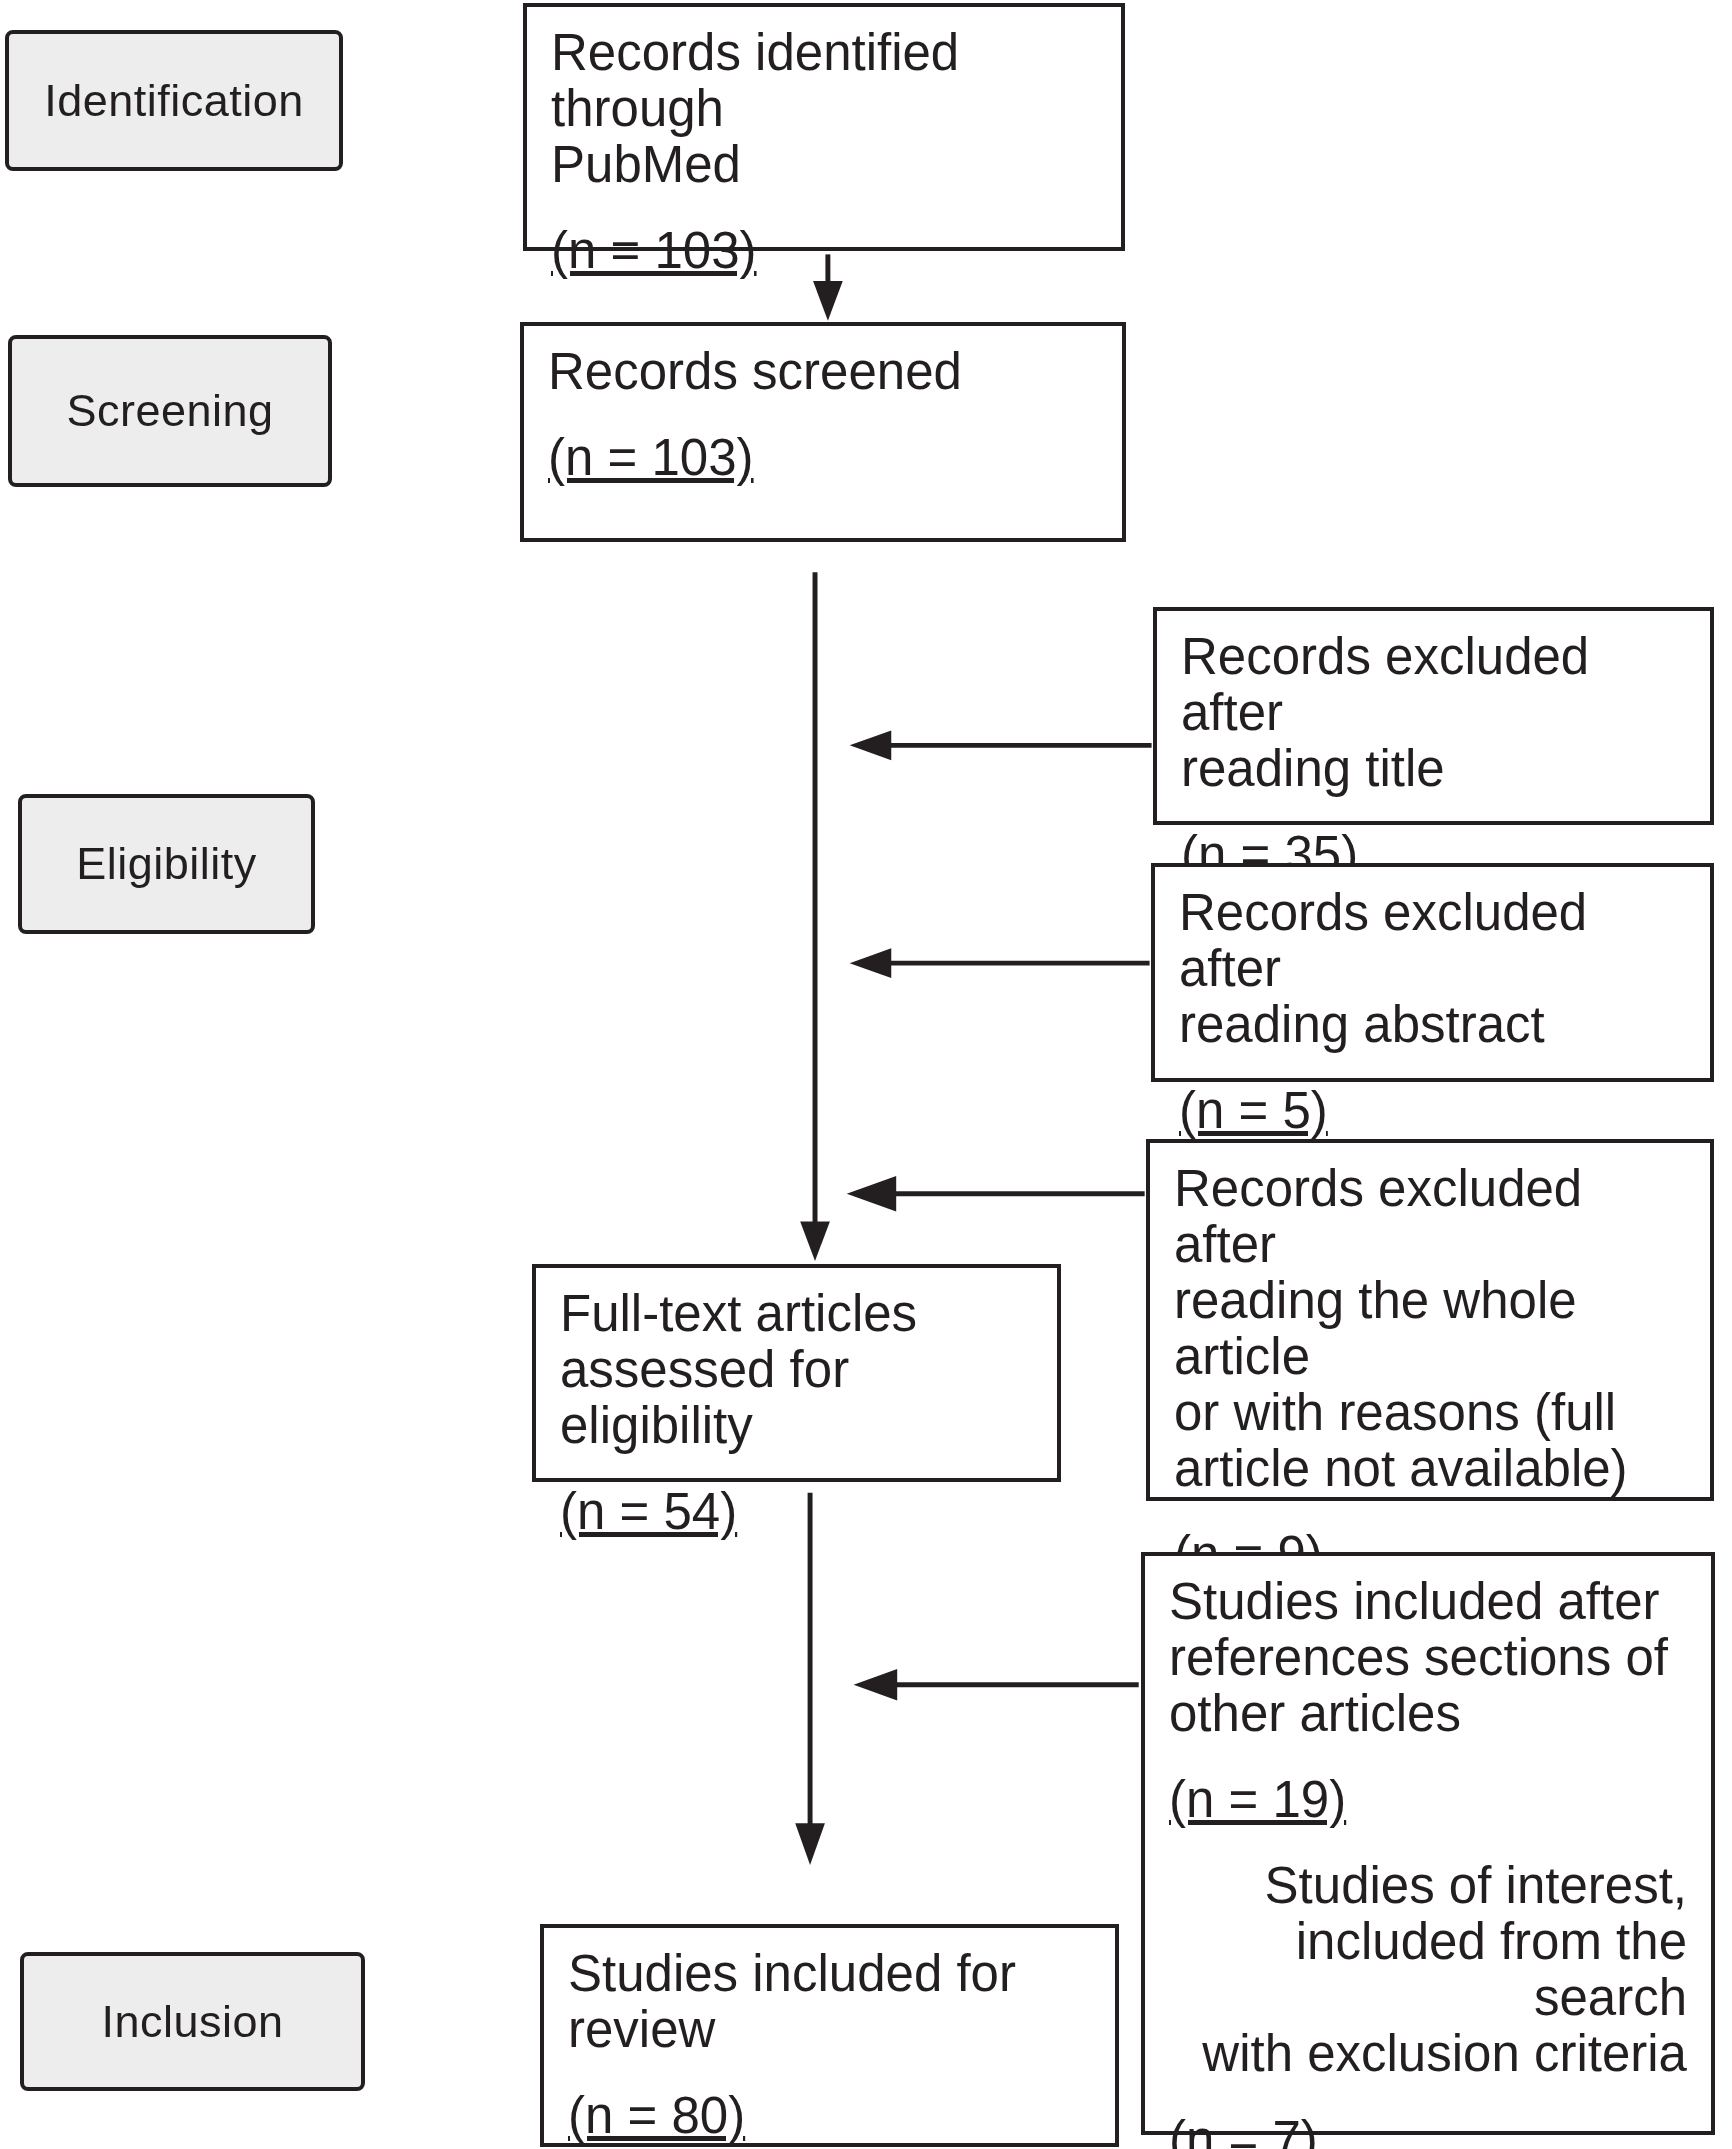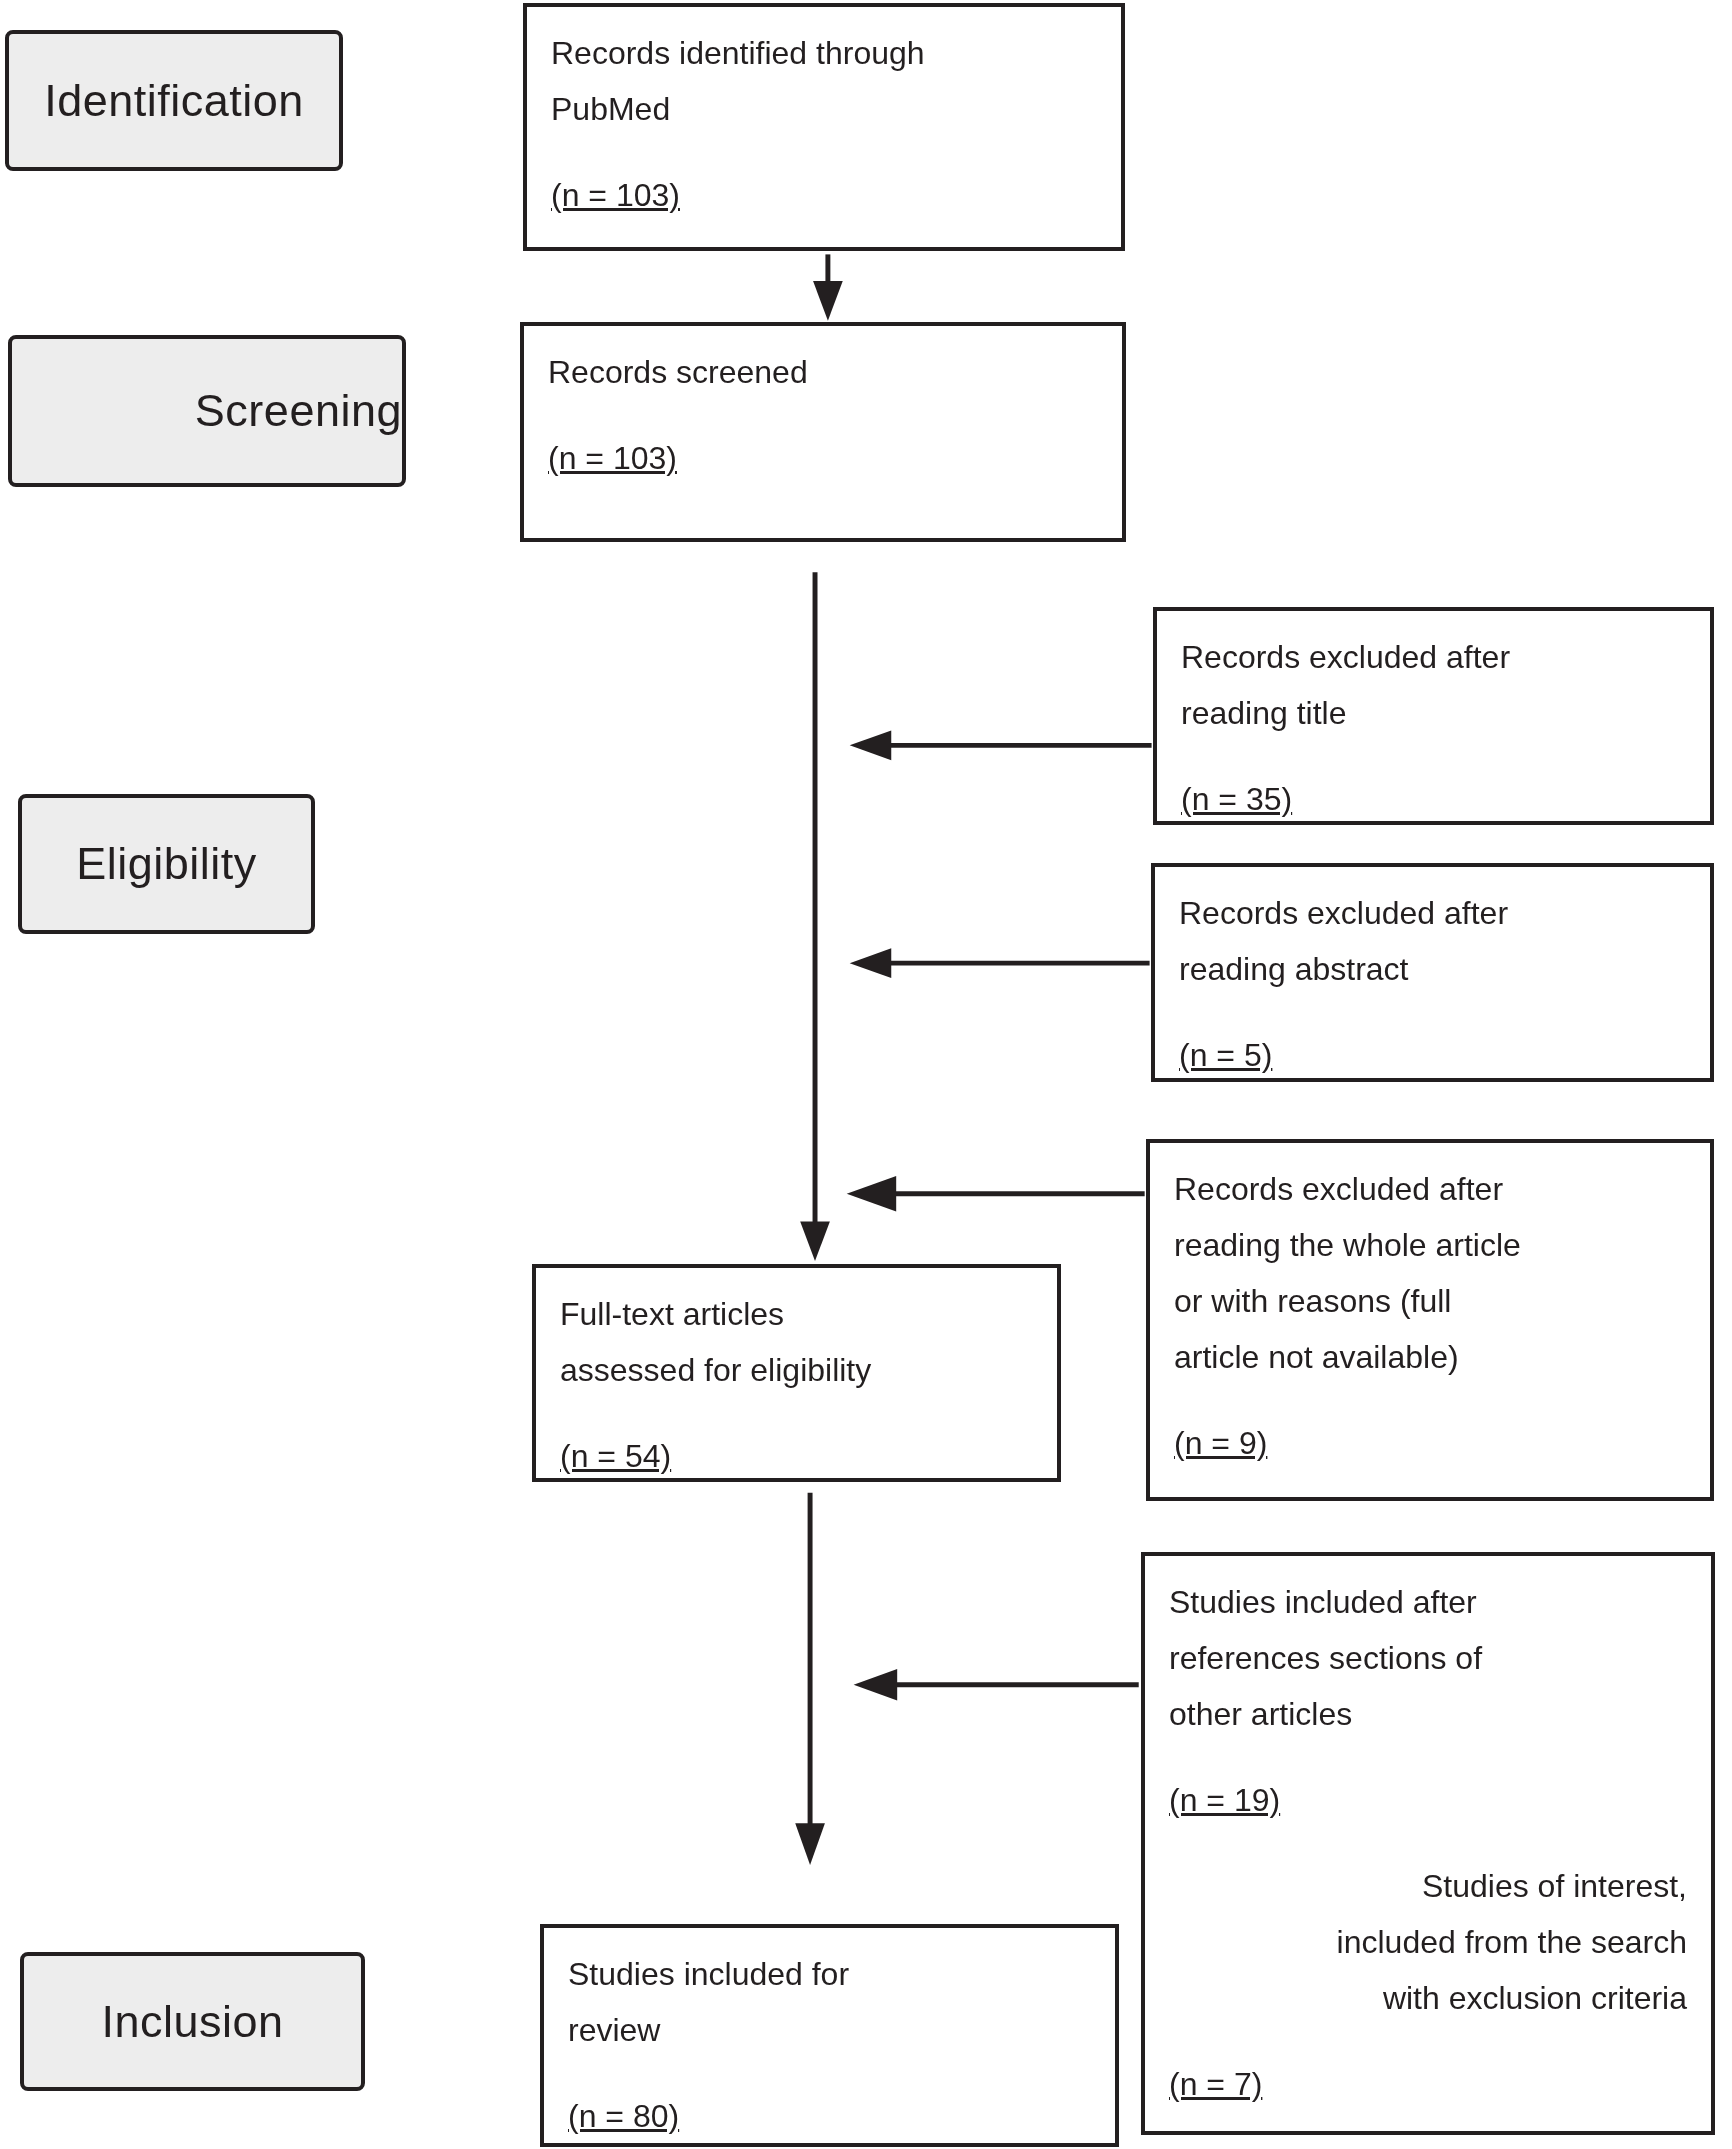--- a/index.html
+++ b/index.html
@@ -24,37 +24,37 @@
     font-size: 45px;
     font-weight: 400;
     letter-spacing: 0.5px;
   }
   .box {
     position: absolute;
     box-sizing: border-box;
     background: var(--box-fill, #ffffff);
     border: 4px solid var(--line, #231f20);
     padding: 18px 24px;
-    font-size: 32px;
+    font-size: 51px;
     line-height: 56px;
   }
   .box-text { white-space: pre-line; }
   .box-count { white-space: pre-line; margin-top: 30px; text-decoration: underline; }
   .box-text.follow { margin-top: 30px; text-align: right; }
   .arrows {
     position: absolute;
     left: 0; top: 0;
     pointer-events: none;
   }
   .arrows line { stroke: var(--line, #231f20); stroke-width: 5; }
   .arrows polygon { fill: var(--line, #231f20); }
 
   
   #stage-identification { left: 5px;   top: 30px;   width: 338px; height: 141px; }
-  #stage-screening      { left: 8px;   top: 335px;  width: 398px; height: 152px; justify-content: flex-end; }
+  #stage-screening      { left: 8px;   top: 335px;  width: 324px; height: 152px; }
   #stage-eligibility    { left: 18px;  top: 794px;  width: 297px; height: 140px; }
   #stage-inclusion      { left: 20px;  top: 1952px; width: 345px; height: 139px; }
 
   #box-identified       { left: 523px;  top: 3px;    width: 602px; height: 248px; }
   #box-screened         { left: 520px;  top: 322px;  width: 606px; height: 220px; }
   #box-fulltext         { left: 532px;  top: 1264px; width: 529px; height: 218px; }
   #box-included         { left: 540px;  top: 1924px; width: 579px; height: 223px; }
 
   #box-excluded-title    { left: 1153px; top: 607px;  width: 561px; height: 218px; }
   #box-excluded-abstract { left: 1151px; top: 863px;  width: 563px; height: 219px; }

